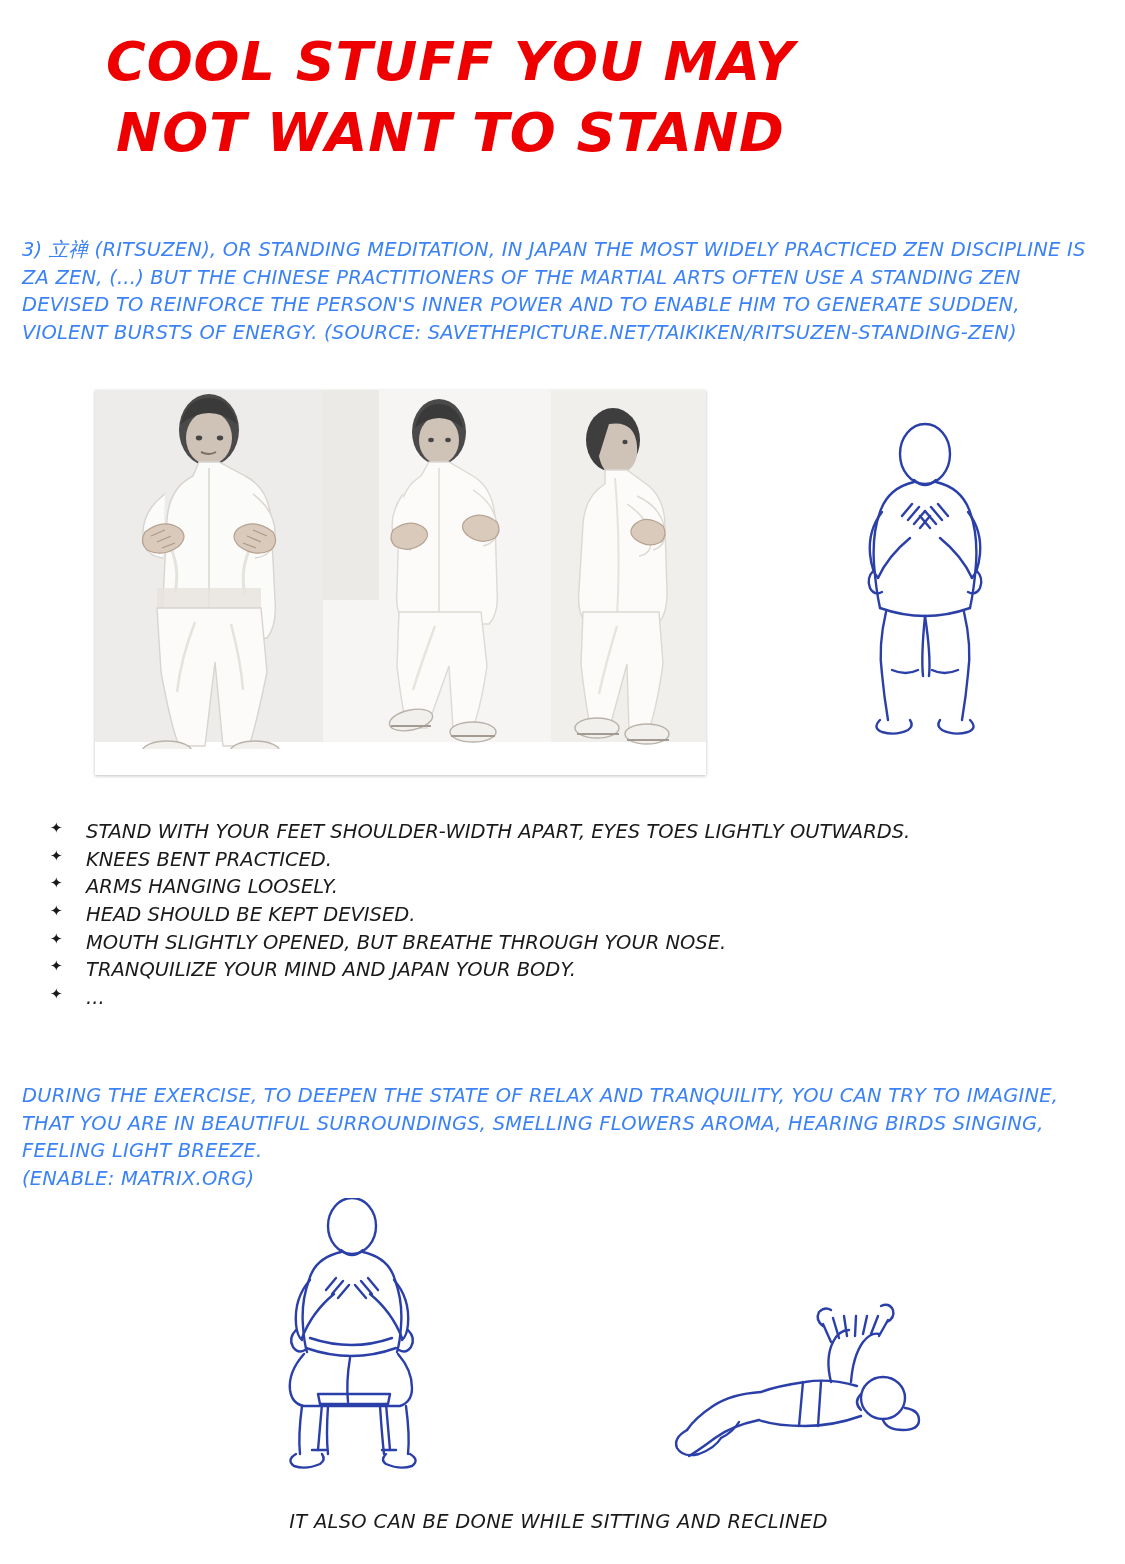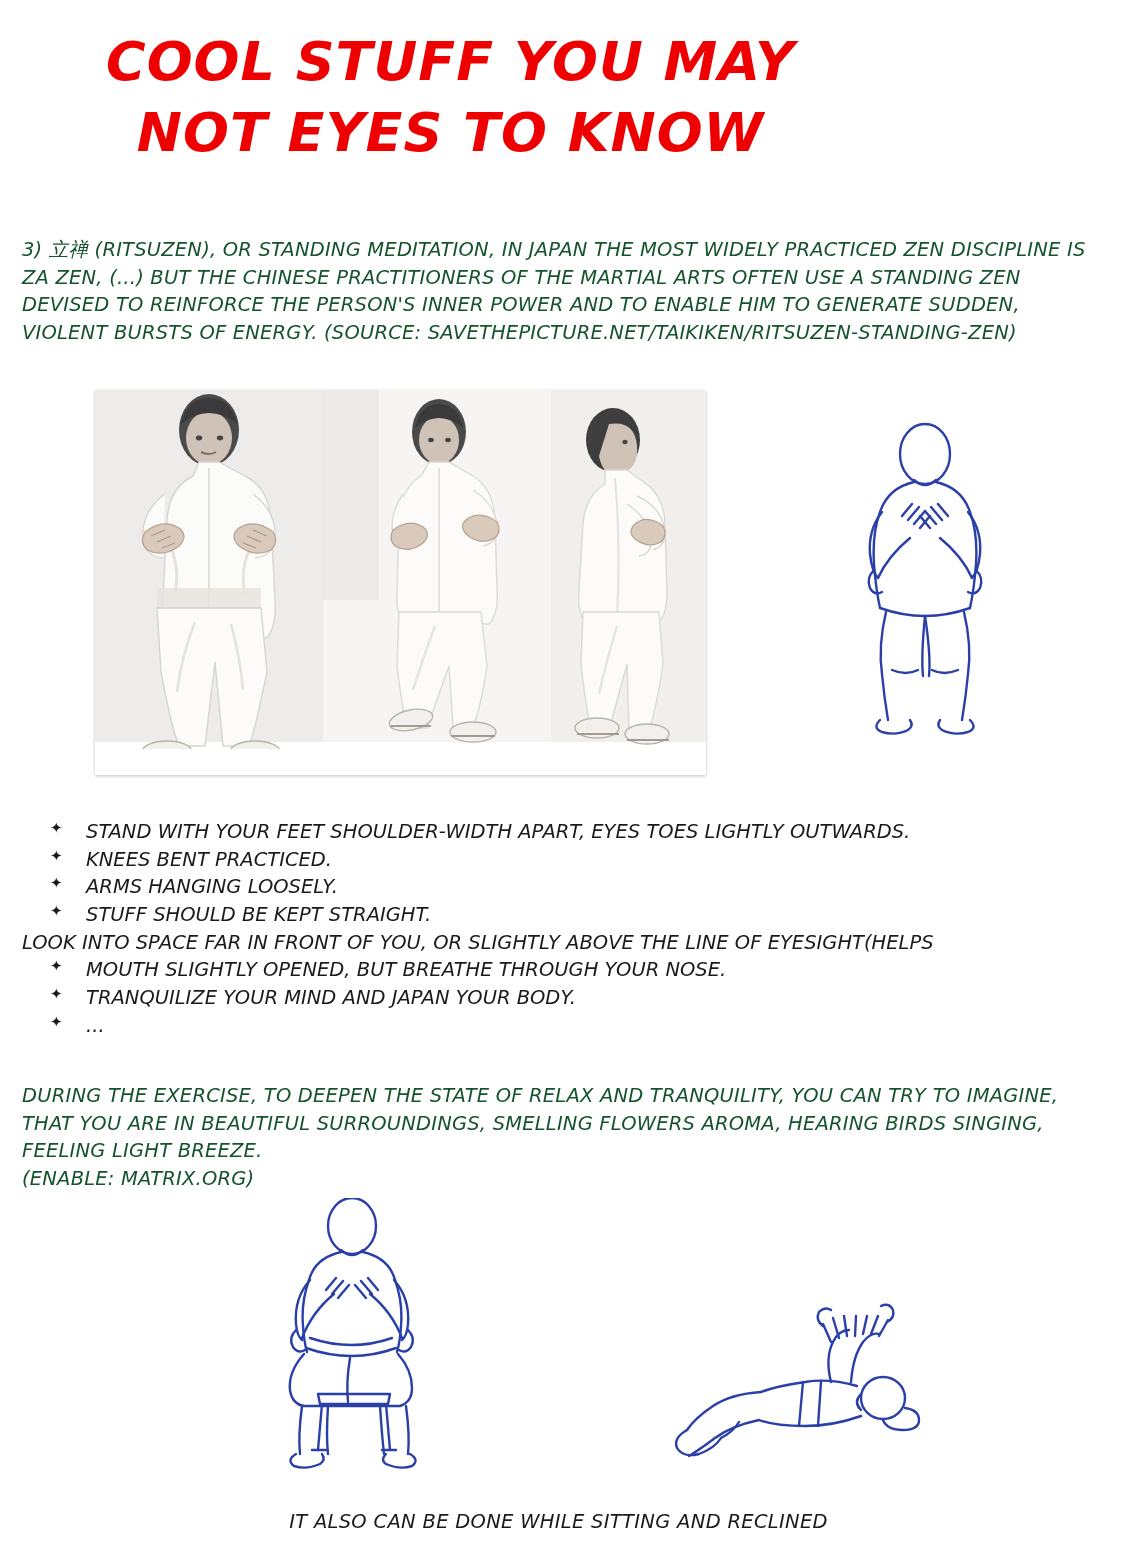--- a/index.html
+++ b/index.html
@@ -32,21 +32,21 @@
   }
   .title .l2 { display: block; }
 
   
   .para {
     position: absolute;
     font-family: "DejaVu Sans", sans-serif;
     font-style: italic;
     font-size: 19.5px;
     line-height: 1.42;
-    color: #14532d;
+    color: #3b82f6;
     letter-spacing: 0.2px;
   }
 
   #intro-paragraph {
     top: 236px;
     left: 22px;
     width: 1082px;
   }
 
   
@@ -137,21 +137,21 @@
     font-size: 19.5px;
     color: #1a1a1a;
     letter-spacing: 0.3px;
   }
 </style>
 </head>
 <body>
 
 <div class="title">
   <span class="l1">COOL STUFF YOU MAY</span>
-  <span class="l2">NOT EYES TO KNOW</span>
+  <span class="l2">NOT WANT TO STAND</span>
 </div>
 
 <div class="para" id="intro-paragraph">3) 立禅 (RITSUZEN), OR STANDING MEDITATION, IN JAPAN THE MOST WIDELY PRACTICED ZEN DISCIPLINE IS ZA ZEN, (...)  BUT THE CHINESE PRACTITIONERS OF THE MARTIAL ARTS OFTEN USE A STANDING ZEN DEVISED TO REINFORCE THE PERSON'S INNER POWER AND TO ENABLE HIM TO GENERATE SUDDEN, VIOLENT BURSTS OF ENERGY. (SOURCE: SAVETHEPICTURE.NET/TAIKIKEN/RITSUZEN-STANDING-ZEN)</div>
 
 <div class="photo-strip">
 
   <div class="photo-cell c1">
     <svg width="228" height="385" viewBox="0 0 228 385" xmlns="http://www.w3.org/2000/svg">
       <rect x="0" y="0" width="228" height="385" fill="#edecea"></rect>
       <rect x="0" y="352" width="228" height="33" fill="#ffffff"></rect>
@@ -289,23 +289,22 @@
   <span class="bl">
     <span class="bullet">✦</span>
     <span>KNEES BENT PRACTICED.</span>
   </span>
   <span class="bl">
     <span class="bullet">✦</span>
     <span>ARMS HANGING LOOSELY.</span>
   </span>
   <span class="bl">
     <span class="bullet">✦</span>
-    <span>STUFF SHOULD BE KEPT STRAIGHT.</span>
-  </span>
-  <span class="plain">LOOK INTO SPACE FAR IN FRONT OF YOU, OR SLIGHTLY ABOVE THE LINE OF EYESIGHT(HELPS</span>
+    <span>HEAD SHOULD BE KEPT DEVISED.</span>
+  </span>
   <span class="bl">
     <span class="bullet">✦</span>
     <span>MOUTH SLIGHTLY OPENED, BUT BREATHE THROUGH YOUR NOSE.</span>
   </span>
   <span class="bl">
     <span class="bullet">✦</span>
     <span>TRANQUILIZE YOUR MIND AND JAPAN YOUR BODY.</span>
   </span>
   <span class="bl">
     <span class="bullet">✦</span>

